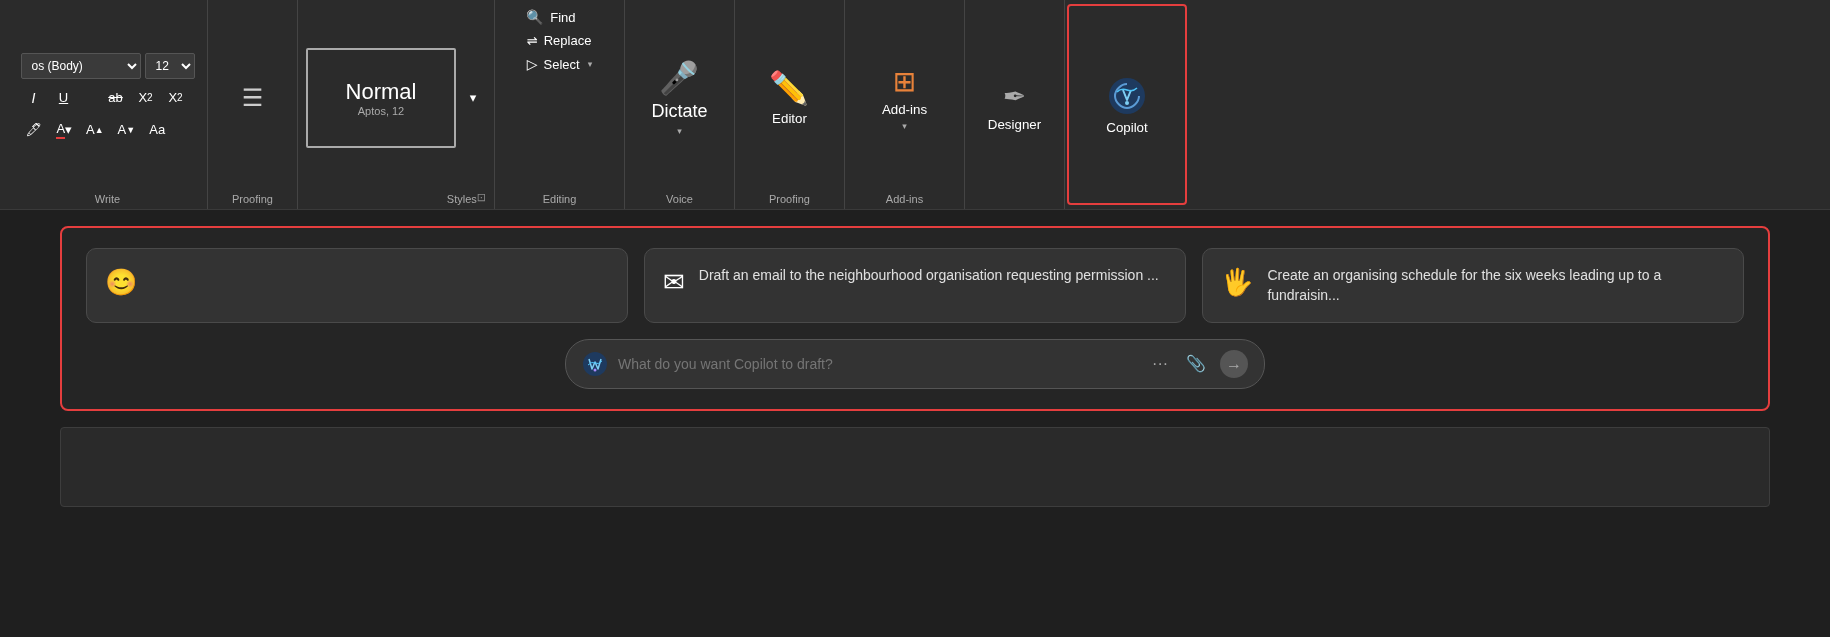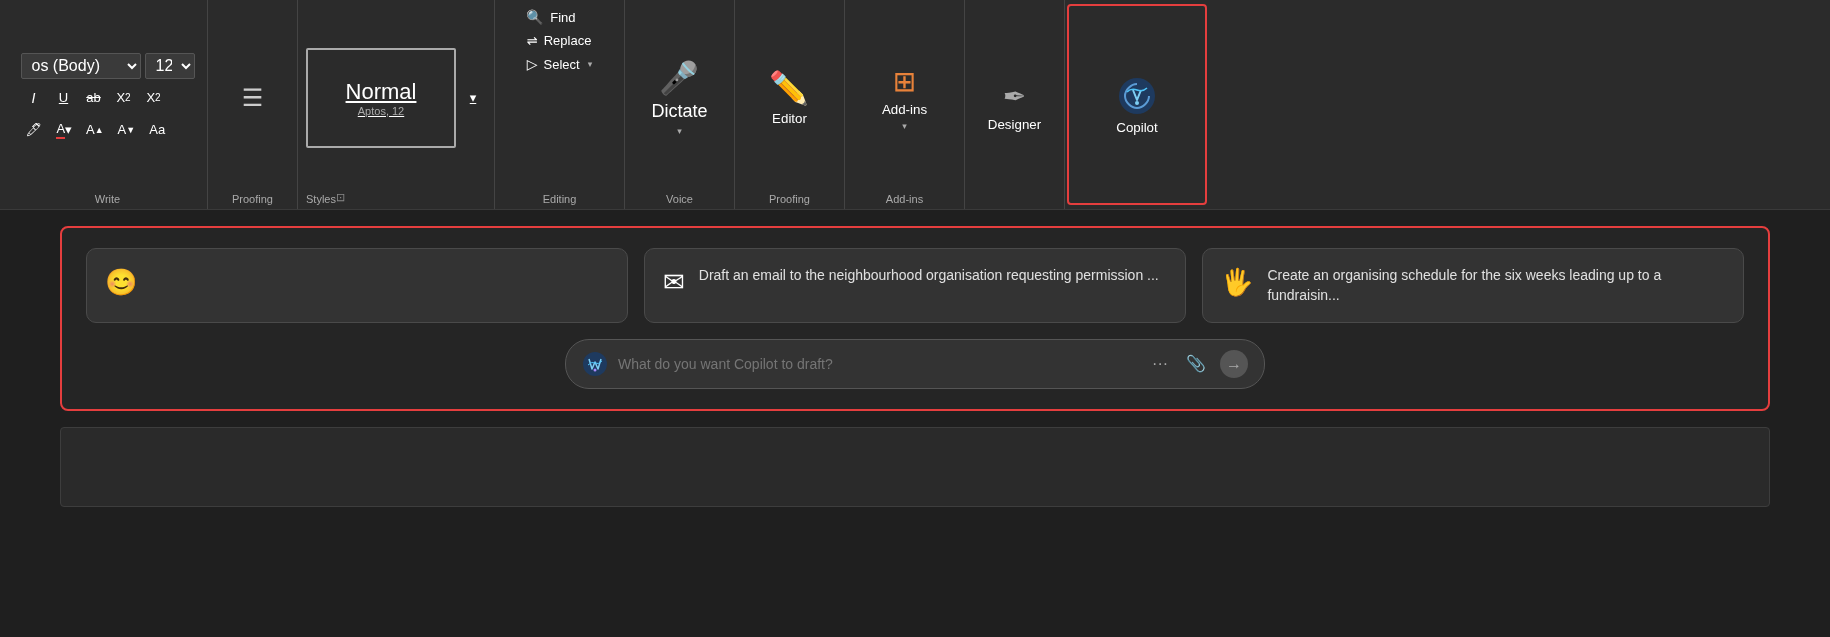--- a/index.html
+++ b/index.html
@@ -56,21 +56,21 @@
     .font-row1 {
       display: flex;
       gap: 4px;
       align-items: center;
     }
 
     .font-dropdown {
       background: #3a3a3a;
       border: 1px solid #555;
       color: #fff;
-      font-size: 16px;
+      font-size: 12px;
       padding: 2px 6px;
       height: 26px;
       cursor: pointer;
       border-radius: 2px;
     }
 
     .font-name-dropdown {
       width: 120px;
     }
 
@@ -95,21 +95,21 @@
       font-size: 13px;
       display: flex;
       align-items: center;
       justify-content: center;
       min-width: 26px;
       height: 26px;
     }
 
     .ribbon-btn.italic { font-style: italic; font-size: 14px; }
     .ribbon-btn.underline { text-decoration: underline; }
-    .ribbon-btn.strikethrough { text-decoration: line-through; }
+    .ribbon-btn.strikethrough { text-decoration: line-through; margin-left: 22px; }
 
     .font-row3 {
       display: flex;
       gap: 4px;
       align-items: center;
       margin-top: 3px;
     }
 
     
     .paragraph-section {
@@ -284,21 +284,21 @@
       color: #fff;
     }
 
     .designer-icon {
       font-size: 28px;
       color: #aaa;
     }
 
     
     .copilot-section {
-      width: 140px;
+      width: 120px;
       border: 2.5px solid #e53e3e !important;
       border-radius: 4px;
       margin: 4px 2px;
     }
 
     .copilot-btn-large {
       display: flex;
       flex-direction: column;
       align-items: center;
       justify-content: center;
@@ -481,28 +481,28 @@
   </div>
 
   <div class="ribbon-section paragraph-section">
     <div class="ribbon-section-top" style="align-items:center; justify-content:center;">
       <span class="para-icon">☰</span>
     </div>
     <div class="ribbon-section-label">Proofing</div>
   </div>
 
   <div class="ribbon-section styles-section">
-    <div class="styles-with-arrow" style="flex:1; align-items:center; justify-content:center;text-decoration:underline;">
+    <div class="styles-with-arrow" style="flex:1; align-items:center; justify-content:center;">
       <div class="styles-box">
         <span class="styles-normal">Normal</span>
         <span class="styles-sub">Aptos, 12</span>
       </div>
       <button class="ribbon-btn" style="align-self:center;">▾</button>
     </div>
-    <div style="display:flex; width:100%; justify-content:flex-start; align-items:center;">
+    <div style="display:flex; width:100%; justify-content:flex-end; align-items:center;">
       <div class="ribbon-section-label">Styles</div>
       <span class="expand-corner">⊡</span>
     </div>
   </div>
 
   <div class="ribbon-section editing-section">
     <div class="editing-row">
       <div class="editing-item">
         <span class="editing-icon">🔍</span>
         <span>Find</span>

